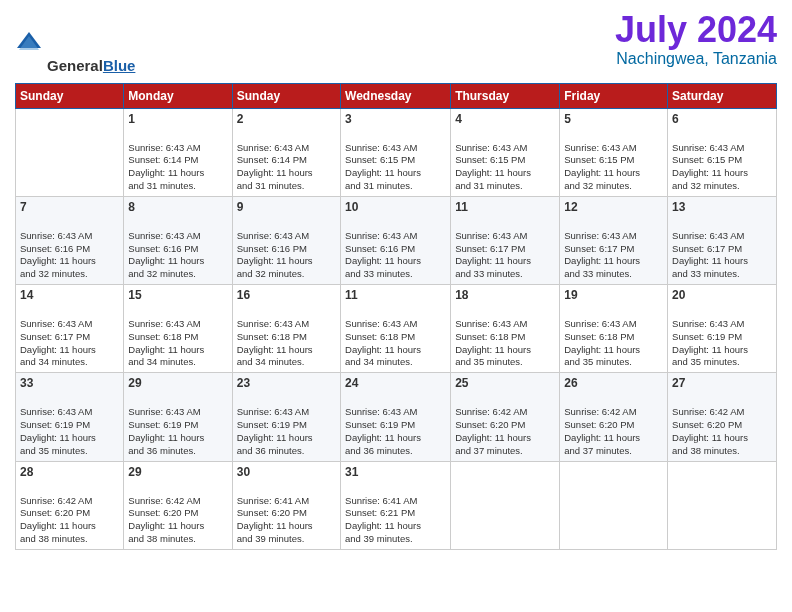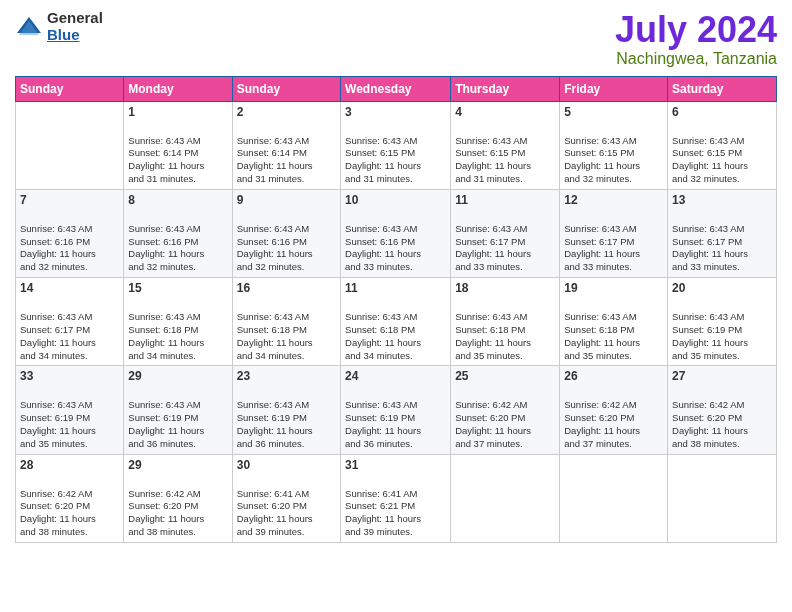--- a/index.html
+++ b/index.html
@@ -21,22 +21,23 @@
       align-items: flex-start;
       margin-bottom: 8px;
     }
     .logo {
       display: flex;
       align-items: center;
       gap: 4px;
     }
     .logo-text {
       display: flex;
-      flex-direction: column;
+      flex-direction: row;
       line-height: 1.1;
+      margin-top: 48px;
     }
     .logo-general {
       font-size: 15px;
       font-weight: bold;
       color: #333;
     }
     .logo-blue {
       font-size: 15px;
       font-weight: bold;
       color: #1a5fa8;
@@ -50,29 +51,29 @@
       text-align: right;
     }
     .month-title {
       font-size: 36px;
       font-weight: bold;
       color: #6d28d9;
       line-height: 1.1;
     }
     .location {
       font-size: 16px;
-      color: #4d7c0f;
+      color: #0369a1;
     }
     .calendar {
       width: 100%;
       border-collapse: collapse;
       border: 1px solid #ccc;
     }
     .calendar th {
-      background-color: #ec4899;
+      background-color: #b91c1c;
       color: #fff;
       font-size: 12px;
       padding: 5px 4px;
       text-align: left;
       border: 1px solid #1a5fa8;
       font-weight: bold;
     }
     .calendar td {
       vertical-align: top;
       border: 1px solid #ccc;

